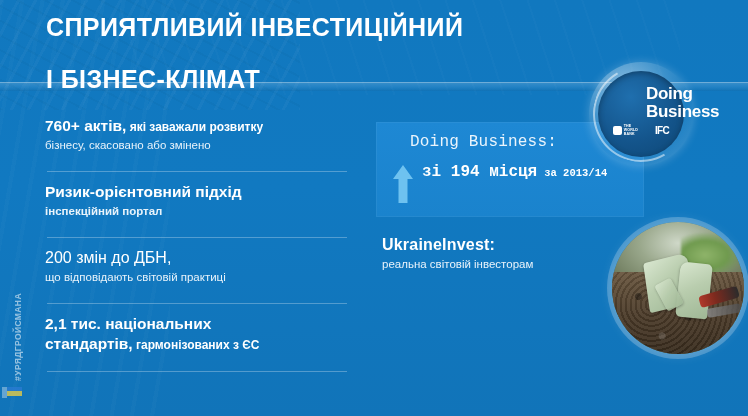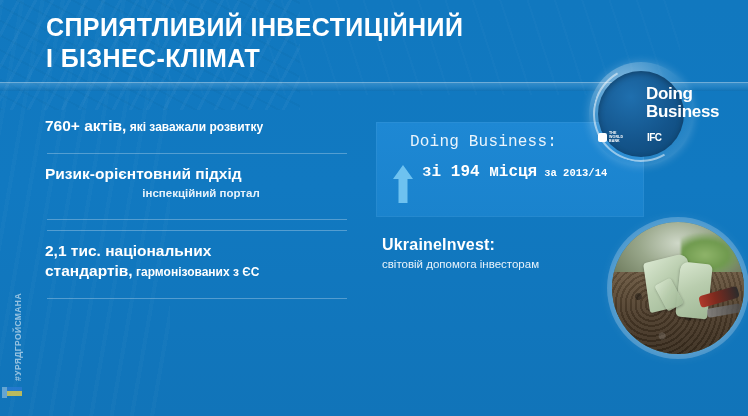--- a/index.html
+++ b/index.html
@@ -50,40 +50,40 @@
     background:rgba(255,255,255,.28);
   }
 
   
   .title {
     position:absolute; left:46px; top:12px; width:560px;
     color:#ffffff;
     font-size:25px; font-weight:bold; line-height:1.22;
     letter-spacing:.4px;
   }
-  .title .l2 { display:block; }
+  .title .l2 { display:block;margin-top:21px; }
 
   
   .left-col {
     position:absolute; left:45px; top:116px; width:312px;
   }
   .item { position:relative; padding-bottom:8px; }
   .rule {
     width:300px; height:1px; margin:9px 0 10px 2px;
     background:rgba(255,255,255,.28);
   }
   .i-head {
     color:#ffffff; font-size:15.5px; font-weight:bold; line-height:1.3;
   }
   .i-head .thin { font-weight:bold; font-size:12px; }
   .i-sub {
     color:#e8f3fb; font-size:11.5px; font-weight:normal; line-height:1.45; margin-top:1px;
   }
   .i-head-light { font-weight:normal; font-size:16px; color:#ffffff; line-height:1.3; }
-  .i-sub-b { font-weight:bold;text-align:center; }
+  .i-sub-b { font-weight:bold; }
 
   
   .db-panel {
     position:absolute; left:376px; top:122px; width:268px; height:95px;
     background:linear-gradient(180deg,#1e88d4 0%,#1a83cd 100%);
     box-shadow:0 0 0 1px rgba(255,255,255,.05) inset;
     font-family:Liberation Mono, monospace;
   }
   .db-title {
     position:absolute; left:34px; top:11px;
@@ -120,22 +120,22 @@
   }
   .db-badge-text {
     position:absolute; left:0; right:0; top:14px;
     text-align:center; color:#fff; font-weight:bold; line-height:1.04;
     letter-spacing:-.3px;
     padding-left:48px;
   }
   .db-badge-text .d1 { display:block; font-size:17px; }
   .db-badge-text .d2 { display:block; font-size:17px; }
   .db-logos {
-    position:absolute; left:0; right:0; top:60px;
-    display:flex; align-items:center; gap:24px;
+    position:absolute; left:0; right:0; top:53px;
+    display:flex; justify-content:center; align-items:center; gap:17px;
   }
   .wb-mark {
     display:flex; align-items:center; gap:2px;
   }
   .wb-globe {
     width:9px; height:9px; border-radius:2px; background:#fff;
   }
   .wb-txt {
     color:#fff; font-size:3.6px; font-weight:bold; line-height:1.15; letter-spacing:.1px;
   }
@@ -230,33 +230,40 @@
     <span>СПРИЯТЛИВИЙ ІНВЕСТИЦІЙНИЙ</span>
     <span class="l2">І БІЗНЕС-КЛІМАТ</span>
   </div>
 
   <div class="left-col">
 
     <div class="item">
       <div class="i-head">
         <span>760+ актів,</span><span class="thin"> які заважали розвитку</span>
       </div>
+      <div class="i-sub">бізнесу, скасовано або змінено</div>
     </div>
 
     <div class="rule"></div>
 
     <div class="item">
       <div class="i-head">
         <span>Ризик-орієнтовний підхід</span>
       </div>
       <div class="i-sub i-sub-b">інспекційний портал</div>
     </div>
 
     <div class="rule"></div>
 
+    <div class="item">
+      <div class="i-head-light">
+        <span>200 змін до ДБН,</span>
+      </div>
+      <div class="i-sub">що відповідають світовій практиці</div>
+    </div>
 
     <div class="rule"></div>
 
     <div class="item">
       <div class="i-head">
         <span>2,1 тис. національних</span>
       </div>
       <div class="i-head">
         <span>стандартів,</span><span class="thin"> гармонізованих з ЄС</span>
       </div>
@@ -273,21 +280,21 @@
       <polygon points="11,1 21,15 15.5,15 15.5,39 6.5,39 6.5,15 1,15" fill="#6ec2f0"></polygon>
     </svg>
 
     <div class="db-line db-l1">
       <span>зі 194 місця</span><span class="yr">за 2013/14</span>
     </div>
   </div>
 
   <div class="ui-block">
     <div class="ui-title">UkraineInvest:</div>
-    <div class="ui-sub">світовій допомога інвесторам</div>
+    <div class="ui-sub">реальна світовій інвесторам</div>
   </div>
 
   <div class="db-badge">
     <div class="db-badge-inner">
       <div class="db-badge-text">
         <span class="d1">Doing</span>
         <span class="d2">Business</span>
       </div>
       <div class="db-logos">
         <div class="wb-mark">

